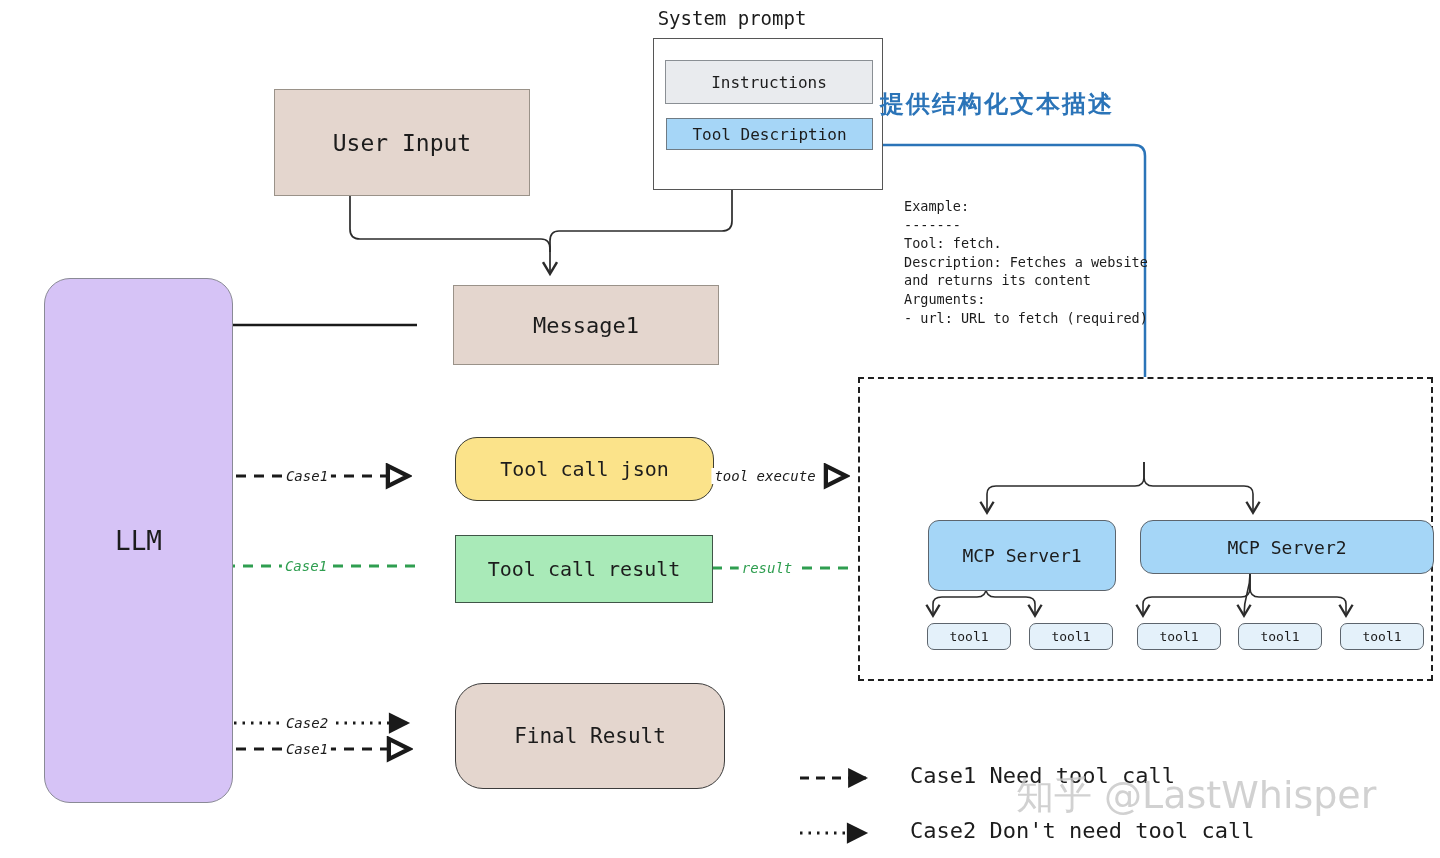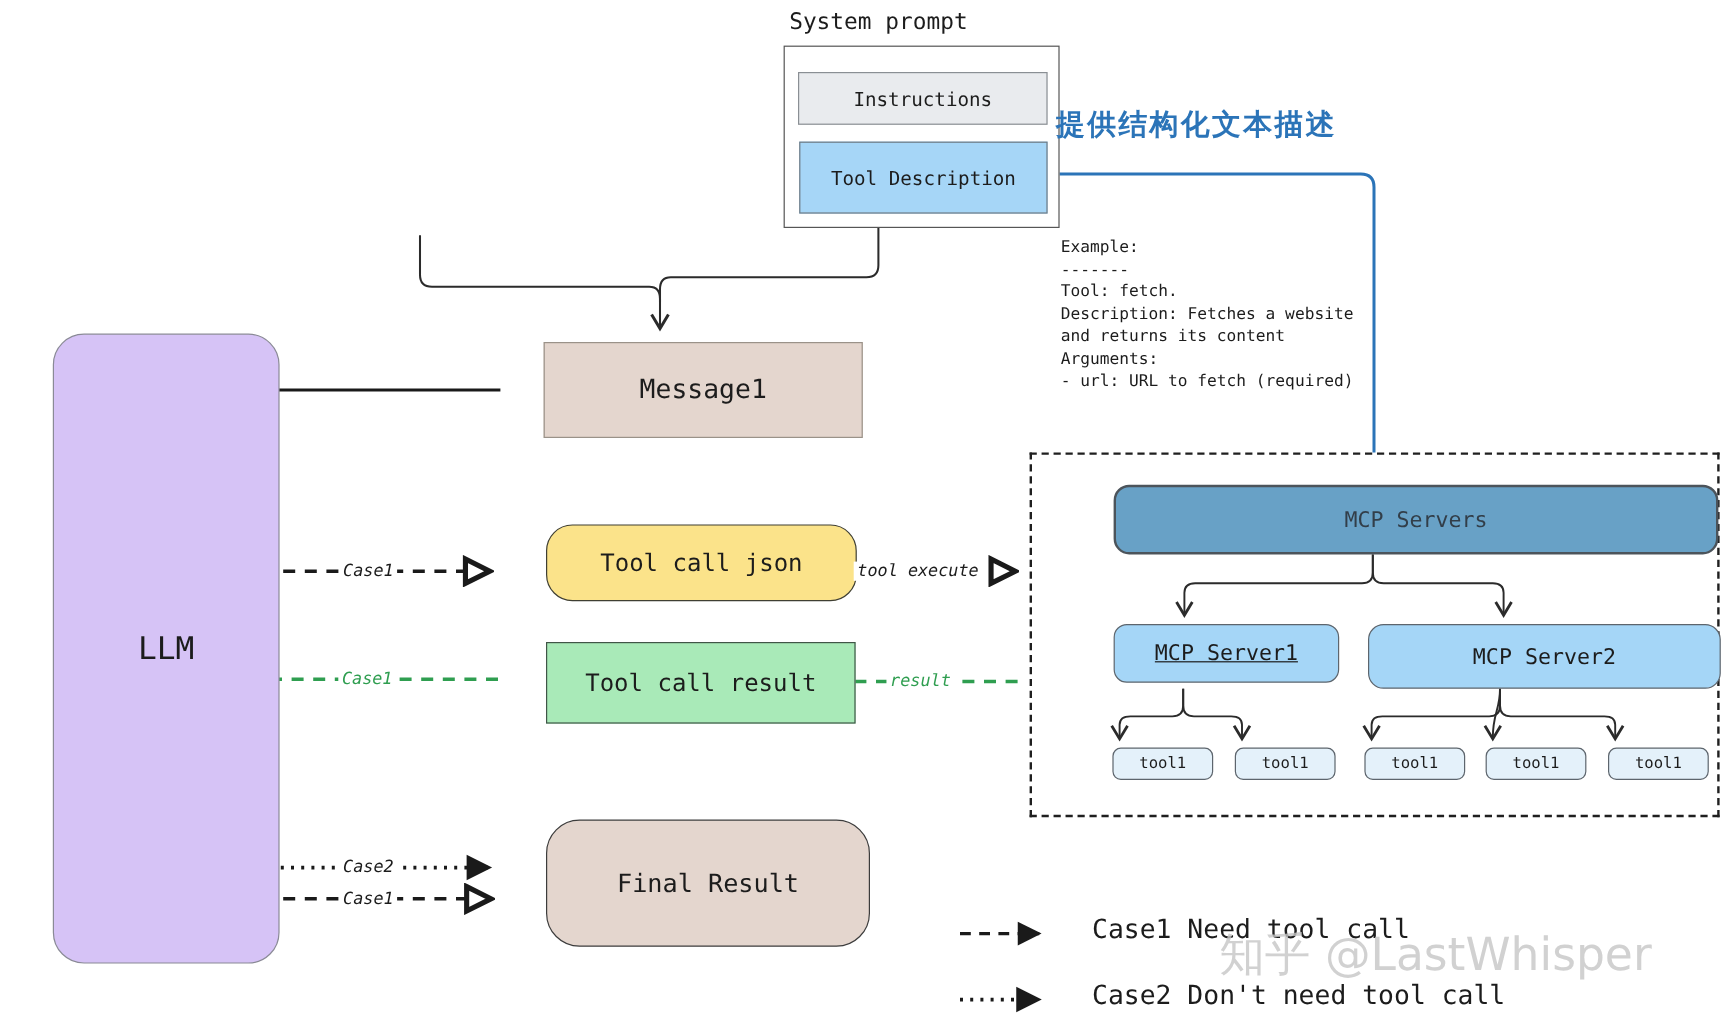--- a/index.html
+++ b/index.html
@@ -95,41 +95,41 @@
       <path d="M 1250 574 V 588 Q 1250 597 1259 597 H 1337 Q 1346 597 1346 604 V 615" marker-end="url(#v-thin)"></path>
     </g>
 
     <path d="M 800 778 H 866" stroke="#1a1a1a" stroke-width="2.8" stroke-dasharray="9 7" fill="none" marker-end="url(#tri-filled)"></path>
     <path d="M 800 833 H 866" stroke="#1a1a1a" stroke-width="3" stroke-dasharray="2.5 6" fill="none" marker-end="url(#tri-filled)"></path>
   </svg>
 
   <div class="title-label" style="left:732px;top:7px;">System prompt</div>
   <div class="box whitebox" style="left:617px;top:38px;width:230px;height:152px;"></div>
   <div class="box graybox" style="left:629px;top:60px;width:208px;height:44px;font-size:16px;">Instructions</div>
-  <div class="box bluebox" style="left:630px;top:118px;width:207px;height:60px;font-size:16px;">Tool Description</div>
+  <div class="box bluebox" style="left:630px;top:118px;width:207px;height:32px;font-size:16px;">Tool Description</div>
 
   <div class="cn-label" style="left:880px;top:88px;">提供结构化文本描述</div>
 
-  <div class="example" style="left:884px;top:197px;">Example:
+  <div class="example" style="left:904px;top:197px;">Example:
 -------
 Tool: fetch.
 Description: Fetches a website
 and returns its content
 Arguments:
 - url: URL to fetch (required)</div>
 
+  <div class="box beige" style="left:238px;top:89px;width:256px;height:107px;font-size:23px;">User Input</div>
   <div class="box beige" style="left:417px;top:285px;width:266px;height:80px;font-size:22px;">Message1</div>
   <div class="box purple" style="left:8px;top:278px;width:189px;height:525px;font-size:26px;border-radius:26px;">LLM</div>
   <div class="box yellow" style="left:419px;top:437px;width:259px;height:64px;font-size:20px;border-radius:22px;">Tool call json</div>
   <div class="box greenbox" style="left:419px;top:535px;width:258px;height:68px;font-size:20px;">Tool call result</div>
   <div class="box beige-dark" style="left:419px;top:683px;width:270px;height:106px;font-size:21px;border-radius:28px;">Final Result</div>
 
   <div class="dashedbox" style="left:858px;top:377px;width:575px;height:304px;"></div>
-  <div class="box steel" style="left:892px;top:404px;width:504px;height:58px;font-size:18px;border-radius:13px;">MCP Servers</div>
-  <div class="box lblue" style="left:892px;top:520px;width:188px;height:49px;font-size:18px;border-radius:11px;text-decoration:underline;">MCP Server1</div>
+  <div class="box lblue" style="left:892px;top:520px;width:188px;height:71px;font-size:18px;border-radius:11px;">MCP Server1</div>
   <div class="box lblue" style="left:1104px;top:520px;width:294px;height:54px;font-size:18px;border-radius:13px;">MCP Server2</div>
   <div class="box pblue" style="left:891px;top:623px;width:84px;height:27px;font-size:13px;border-radius:7px;">tool1</div>
   <div class="box pblue" style="left:993px;top:623px;width:84px;height:27px;font-size:13px;border-radius:7px;">tool1</div>
   <div class="box pblue" style="left:1101px;top:623px;width:84px;height:27px;font-size:13px;border-radius:7px;">tool1</div>
   <div class="box pblue" style="left:1202px;top:623px;width:84px;height:27px;font-size:13px;border-radius:7px;">tool1</div>
   <div class="box pblue" style="left:1304px;top:623px;width:84px;height:27px;font-size:13px;border-radius:7px;">tool1</div>
 
   <div class="edge-label" style="left:307px;top:476px;">Case1</div>
   <div class="edge-label" style="left:765px;top:476px;">tool execute</div>
   <div class="edge-label green" style="left:306px;top:566px;">Case1</div>

